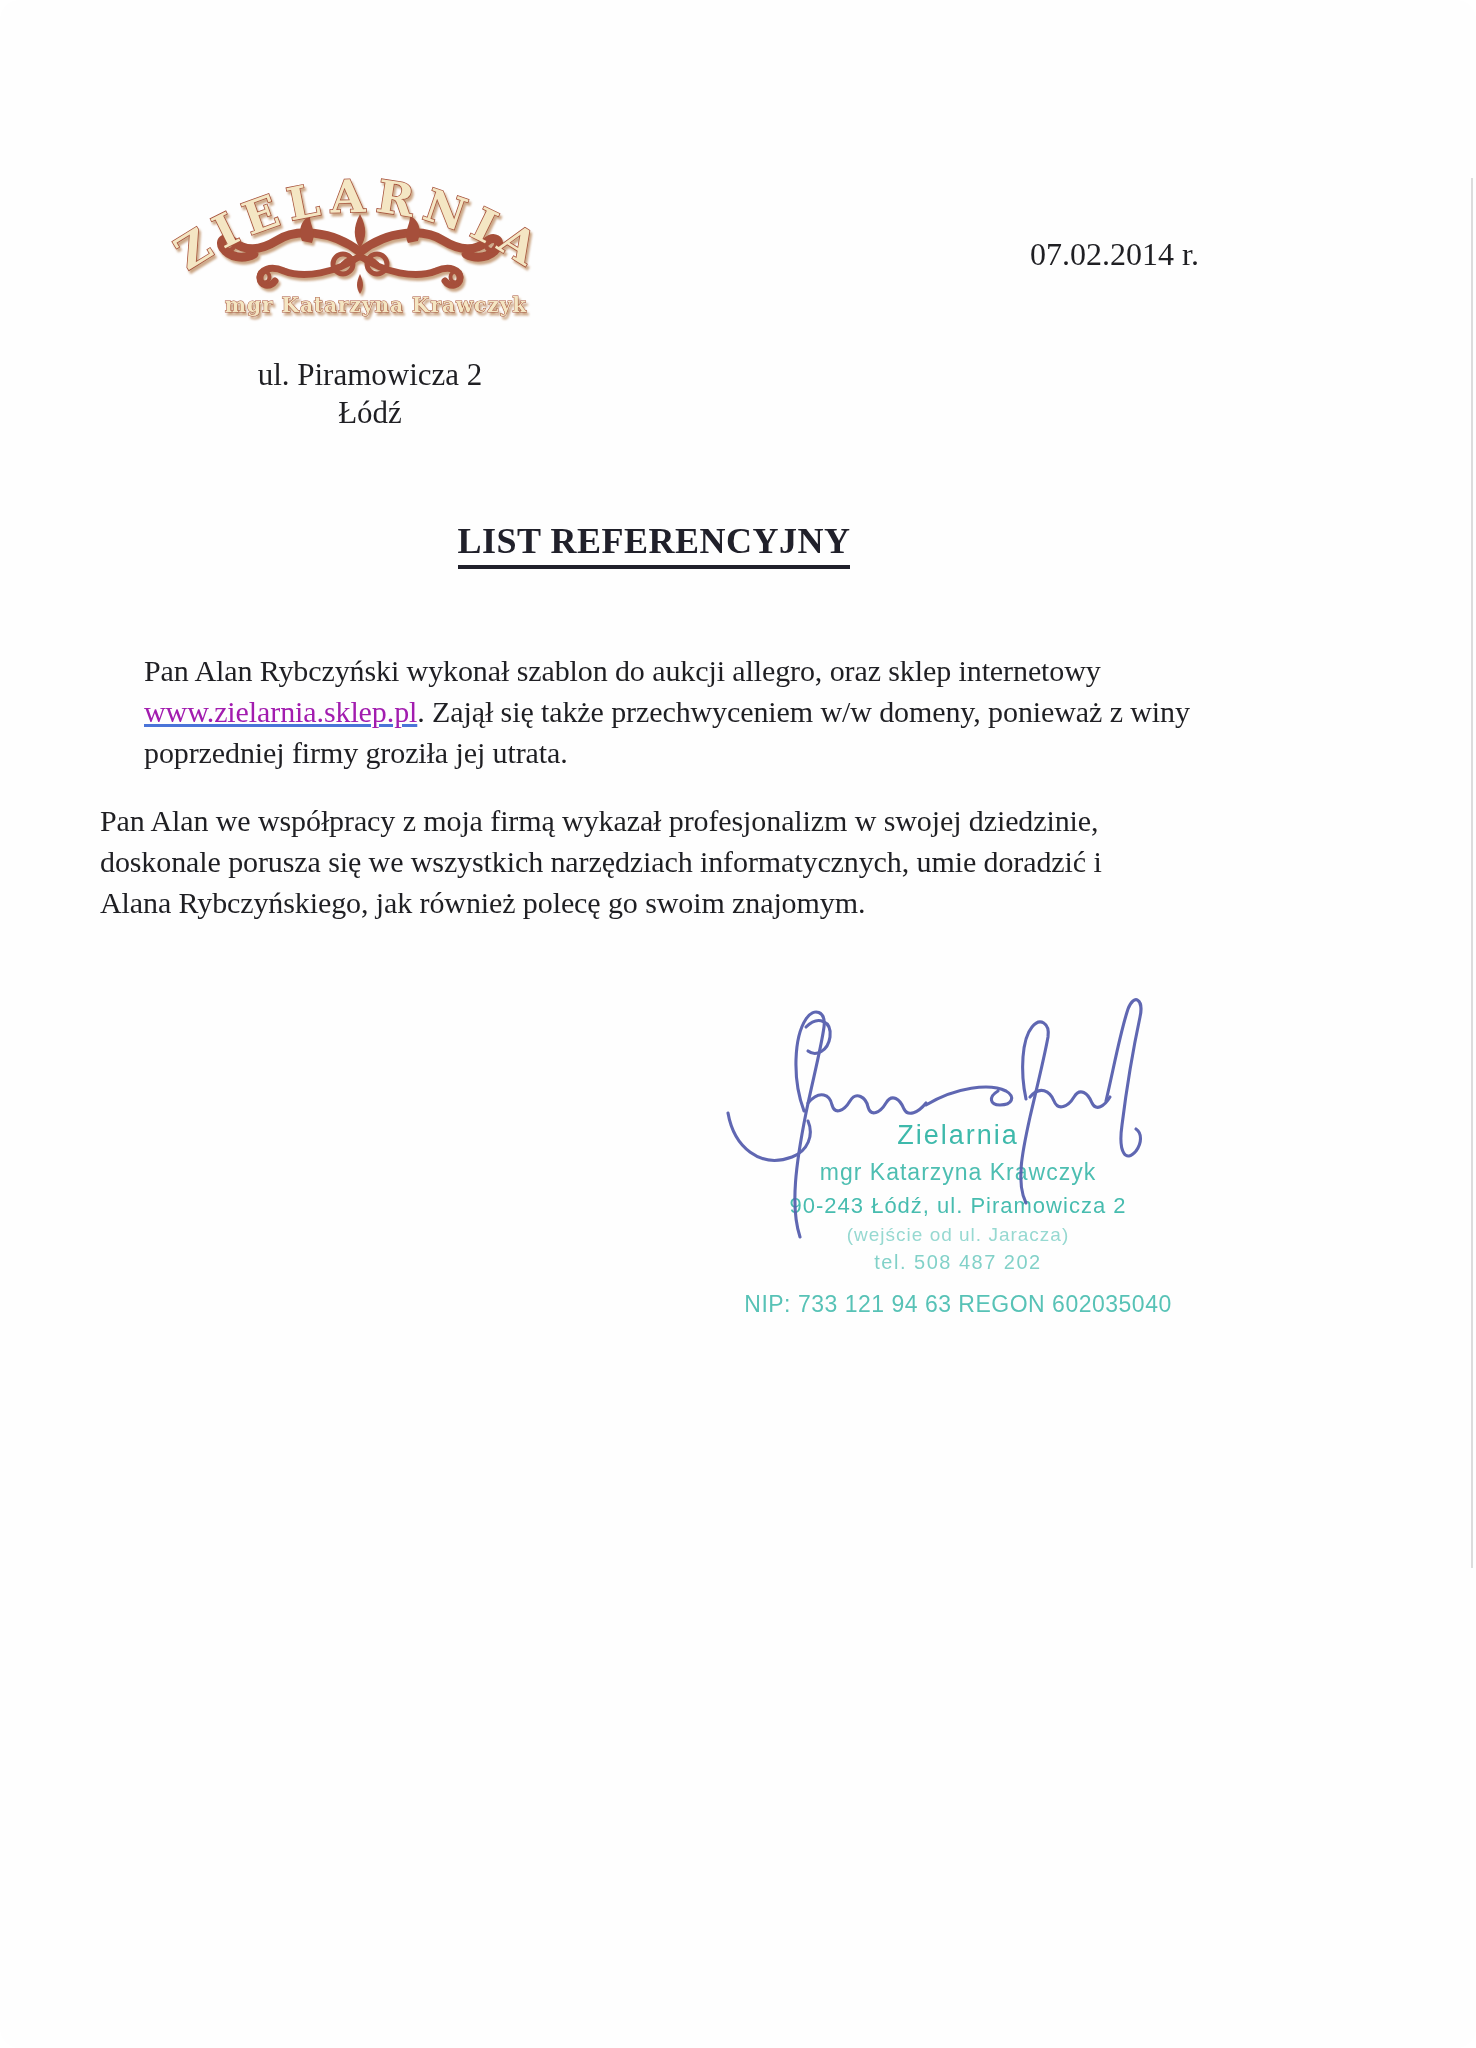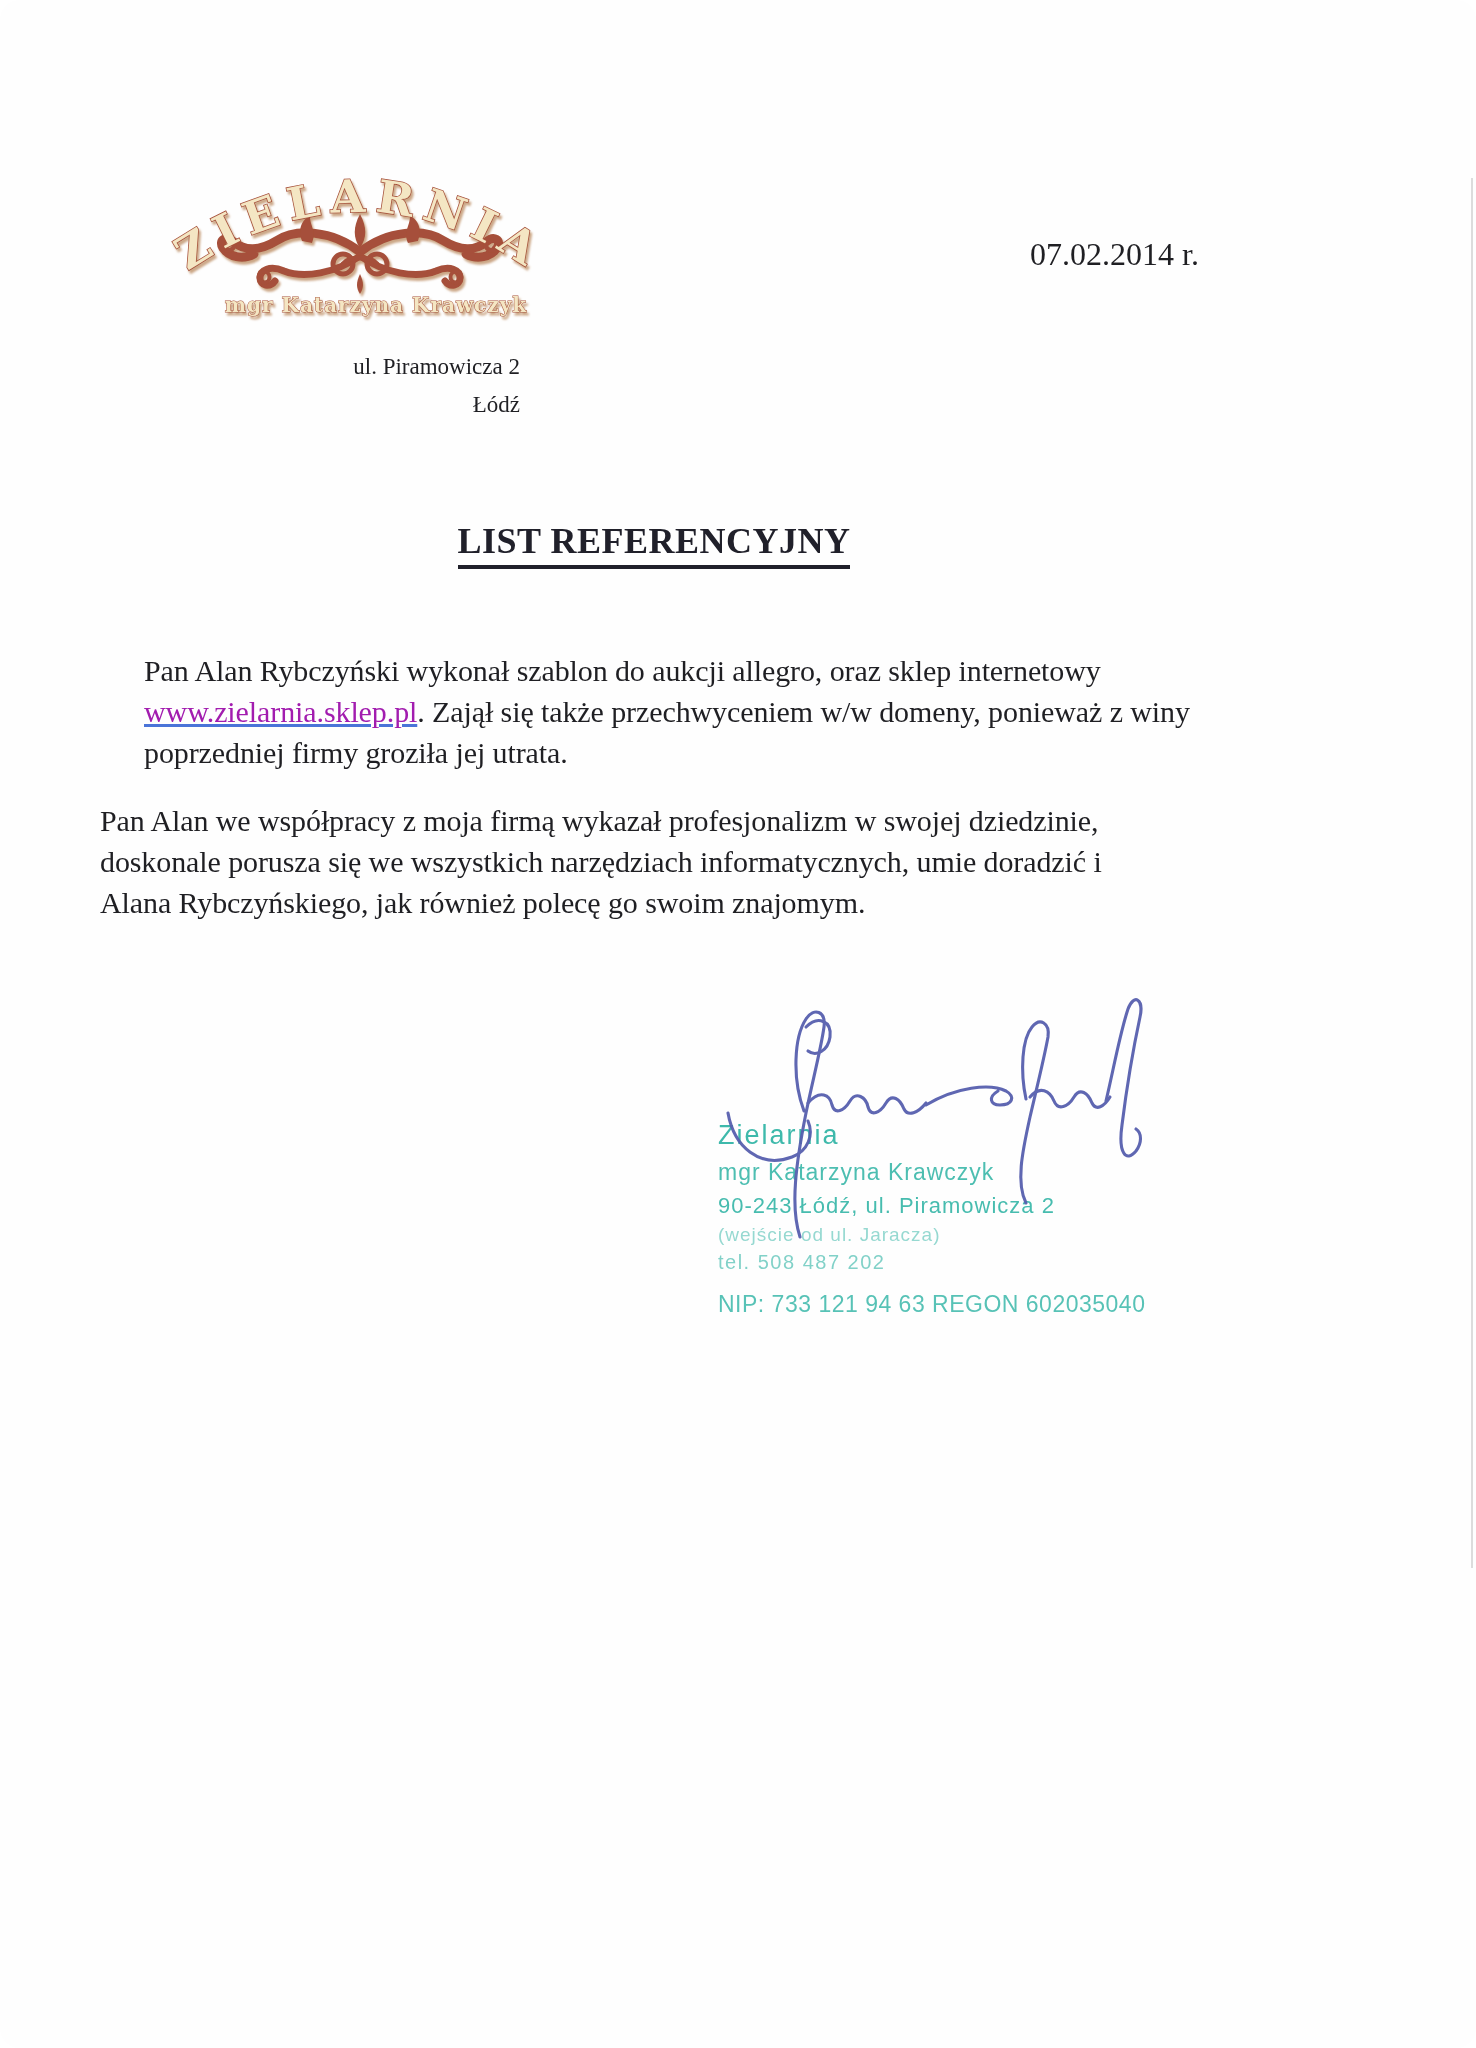--- a/index.html
+++ b/index.html
@@ -3,38 +3,38 @@
 <meta charset="utf-8">
 <style>
   html,body{margin:0;padding:0;background:#ffffff;}
   .page{
     position:relative;width:1476px;height:2048px;background:#fefefe;
     font-family:"Liberation Serif", serif;color:#1f1f23;overflow:hidden;border-radius:20px;
   }
   
   .logo{position:absolute;left:150px;top:156px;width:420px;height:168px;}
   .date{position:absolute;left:1030px;top:236px;font-size:32px;}
-  .address{position:absolute;left:220px;top:348px;width:300px;text-align:right;
-           font-size:23px;line-height:38px;}
+  .address{position:absolute;left:220px;top:356px;width:300px;text-align:center;
+           font-size:31px;line-height:38px;}
   
   .title-wrap{position:absolute;left:100px;top:520px;width:1108px;text-align:center;}
   .title-wrap span{
     display:inline-block;font-size:36px;font-weight:bold;letter-spacing:.5px;
     border-bottom:4px solid #20202a;padding-bottom:3px;color:#20202a;
   }
   .para{position:absolute;left:100px;width:1180px;font-size:30px;line-height:41px;
         letter-spacing:-0.1px;}
   .p1{top:650px;margin-left:44px;}
   .p2{top:800px;}
   .line{white-space:nowrap;}
   a.weblink{color:#a21caf;text-decoration:underline;text-decoration-color:#4a74d8;}
   
   .sig{position:absolute;left:700px;top:985px;width:470px;height:270px;}
   .stamp{
-    position:absolute;left:718px;top:1120px;width:480px;
+    position:absolute;left:718px;top:1120px;width:480px;text-align:center;
     font-family:"Liberation Sans", sans-serif;color:#2eb3a4;
     filter:blur(.4px);
   }
   .st1{font-size:27px;letter-spacing:2px;opacity:.92;margin-bottom:8px;}
   .st2{font-size:23px;letter-spacing:1px;opacity:.85;margin-bottom:7px;}
   .st3{font-size:22px;letter-spacing:1px;opacity:.88;margin-bottom:5px;}
   .st4{font-size:19px;letter-spacing:1px;opacity:.5;margin-bottom:5px;}
   .st5{font-size:20px;letter-spacing:1.5px;opacity:.6;margin-bottom:17px;}
   .st6{font-size:23px;letter-spacing:.5px;opacity:.8;}
   

